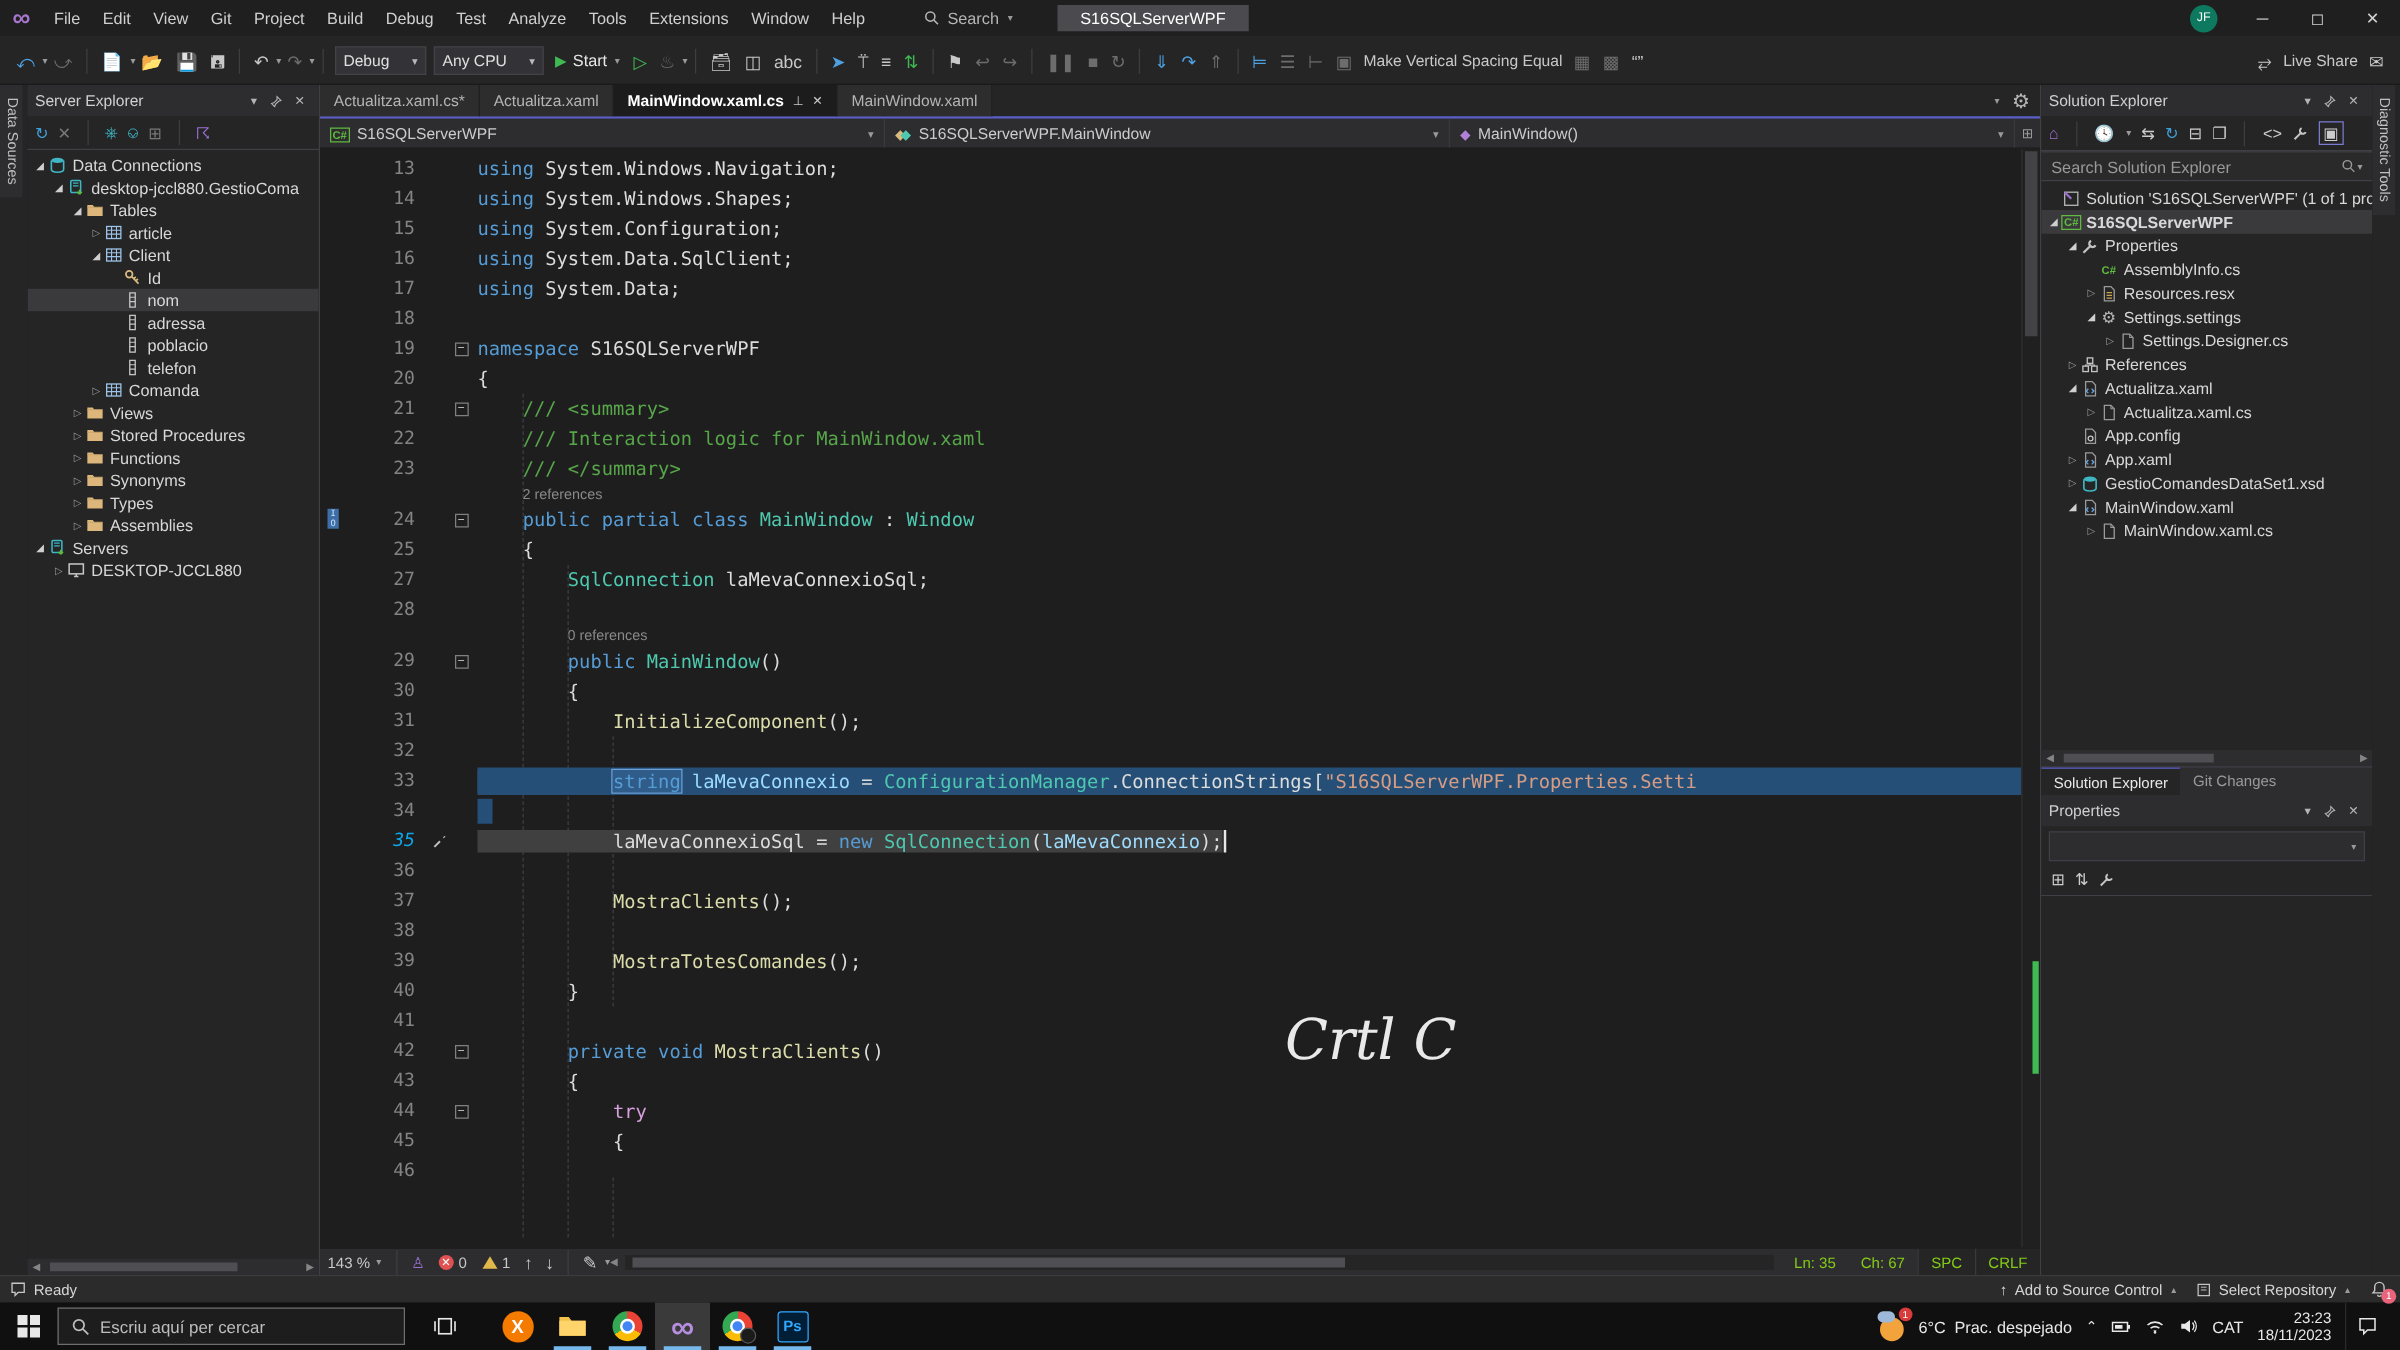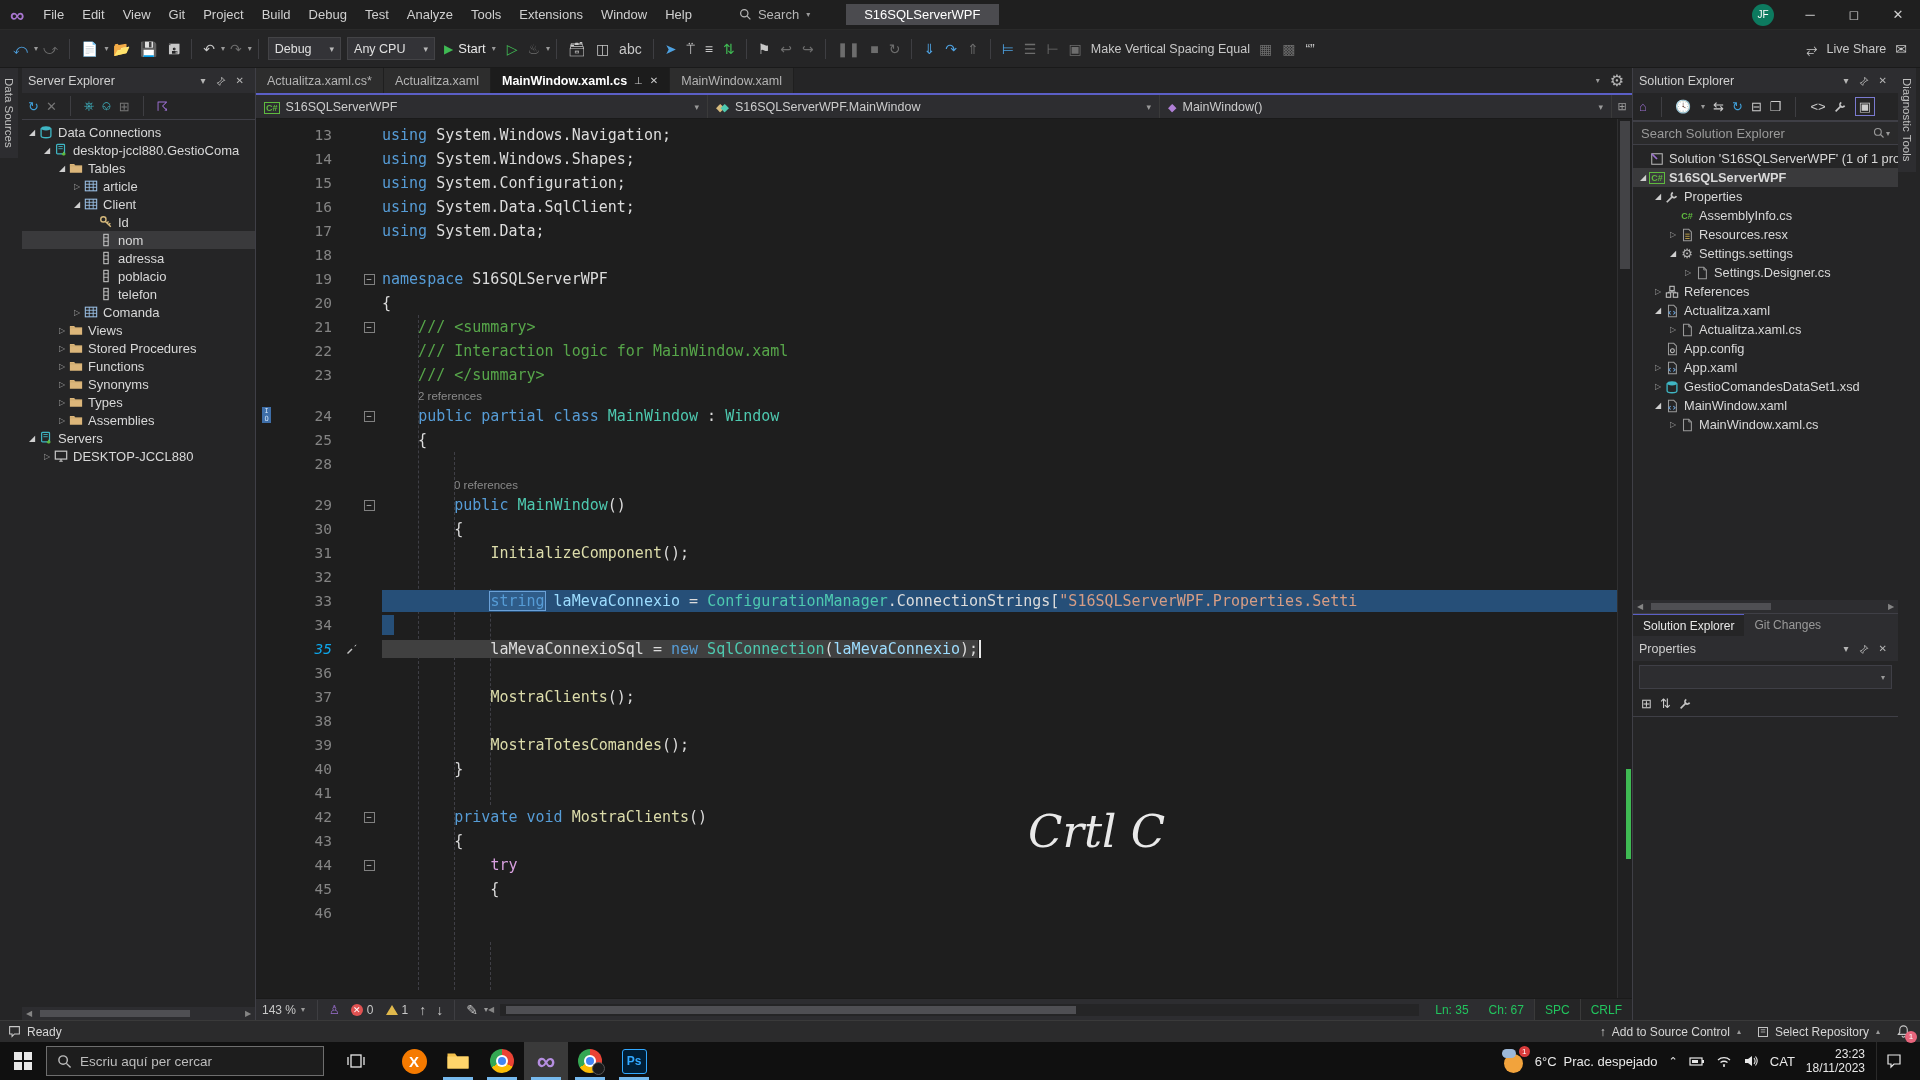--- a/index.html
+++ b/index.html
@@ -101,21 +101,21 @@
   .vscroll { position:absolute; right:0; top:0; bottom:0; width:15px; background:#202021; border-left:1px solid #303031;}
   .vthumb { position:absolute; left:2px; right:2px; top:2px; height:148px; background:#434346;}
   .vmark-green { position:absolute; right:1px; width:5px; background:#3fba53;}
 
   .ebottom { height:22px; background:#2d2d30; border-top:1px solid #1a1a1a; display:flex; align-items:center; font-size:12px; color:#c8c8c8; flex:none;}
   .ebitem { padding:0 6px; display:flex; align-items:center; gap:4px;}
   .errdot { width:12px; height:12px; border-radius:50%; background:#e05252; color:#fff; font-size:9px; display:flex; align-items:center; justify-content:center;}
   .warntri { width:0; height:0; border-left:6px solid transparent; border-right:6px solid transparent; border-bottom:10px solid #e0b84c;}
   .ehs { flex:1; height:12px; margin:0 6px; position:relative; background:#252526;}
   .ehthumb { position:absolute; left:6px; width:62%; top:2px; height:8px; background:#4f4f53;}
-  .stat-cell { padding:0 10px; font-size:12px; color:#22c55e;}
+  .stat-cell { padding:0 10px; font-size:12px; color:#84cc16;}
   .stat-cell.box { background:#252526; border-left:1px solid #3a3a3a; height:100%; display:flex; align-items:center;}
 
   
   .rightcol { width:266px; flex:none; background:#252526; border-left:1px solid #3f3f46; display:flex; flex-direction:column; font-size:13px;}
   .se-toolbar { height:28px; display:flex; align-items:center; gap:8px; padding:0 6px; border-bottom:1px solid #3f3f46;}
   .se-toolbar .sxt.boxed { border:1px solid #7a7ad0; padding:1px 3px;}
   .sol-search { height:24px; margin:0; border-top:1px solid #3f3f46; border-bottom:1px solid #3f3f46; display:flex; align-items:center; padding:0 8px; color:#9a9a9a; background:#2a2a2b;}
   .sol-search .sp { flex:1;}
   .soltree { height:296px; overflow:hidden; padding-top:4px;}
   .soltree .trow { height:19px; font-size:12.8px;}
@@ -551,20 +551,21 @@
             <div class="crow"><span class="bp"></span><span class="ln">17</span><span class="glyph"></span><span class="foldm"></span><span class="ccontent"><span class="tk-kw">using</span><span class="tk-txt"> System.Data;</span></span></div>
             <div class="crow"><span class="bp"></span><span class="ln">18</span><span class="glyph"></span><span class="foldm"></span><span class="ccontent"></span></div>
             <div class="crow"><span class="bp"></span><span class="ln">19</span><span class="glyph"></span><span class="foldm"><span class="foldbox">−</span></span><span class="ccontent"><span class="tk-kw">namespace</span><span class="tk-txt"> S16SQLServerWPF</span></span></div>
             <div class="crow"><span class="bp"></span><span class="ln">20</span><span class="glyph"></span><span class="foldm"></span><span class="ccontent"><span class="tk-txt">{</span></span></div>
             <div class="crow"><span class="bp"></span><span class="ln">21</span><span class="glyph"></span><span class="foldm"><span class="foldbox">−</span></span><span class="ccontent"><span class="tk-cmt">    /// &lt;summary&gt;</span></span></div>
             <div class="crow"><span class="bp"></span><span class="ln">22</span><span class="glyph"></span><span class="foldm"></span><span class="ccontent"><span class="tk-cmt">    /// Interaction logic for MainWindow.xaml</span></span></div>
             <div class="crow"><span class="bp"></span><span class="ln">23</span><span class="glyph"></span><span class="foldm"></span><span class="ccontent"><span class="tk-cmt">    /// &lt;/summary&gt;</span></span></div>
             <div class="clens" style="padding-left: 162px;">2 references</div>
             <div class="crow"><span class="bp"><span style="position:absolute;left:6px;top:3px;width:9px;height:16px;background:#3e6ea8;color:#cfe3f7;font-size:7px;line-height:8px;text-align:center;">I<br>O</span></span><span class="ln">24</span><span class="glyph"></span><span class="foldm"><span class="foldbox">−</span></span><span class="ccontent"><span class="tk-txt">    </span><span class="tk-kw">public partial class</span><span class="tk-txt"> </span><span class="tk-type">MainWindow</span><span class="tk-txt"> : </span><span class="tk-type">Window</span></span></div>
             <div class="crow"><span class="bp"></span><span class="ln">25</span><span class="glyph"></span><span class="foldm"></span><span class="ccontent"><span class="tk-txt">    {</span></span></div>
+            <div class="crow"><span class="bp"></span><span class="ln">27</span><span class="glyph"></span><span class="foldm"></span><span class="ccontent"><span class="tk-txt">        </span><span class="tk-type">SqlConnection</span><span class="tk-txt"> laMevaConnexioSql;</span></span></div>
             <div class="crow"><span class="bp"></span><span class="ln">28</span><span class="glyph"></span><span class="foldm"></span><span class="ccontent"></span></div>
             <div class="clens" style="padding-left: 198px;">0 references</div>
             <div class="crow"><span class="bp"></span><span class="ln">29</span><span class="glyph"></span><span class="foldm"><span class="foldbox">−</span></span><span class="ccontent"><span class="tk-txt">        </span><span class="tk-kw">public</span><span class="tk-txt"> </span><span class="tk-type">MainWindow</span><span class="tk-txt">()</span></span></div>
             <div class="crow"><span class="bp"></span><span class="ln">30</span><span class="glyph"></span><span class="foldm"></span><span class="ccontent"><span class="tk-txt">        {</span></span></div>
             <div class="crow"><span class="bp"></span><span class="ln">31</span><span class="glyph"></span><span class="foldm"></span><span class="ccontent"><span class="tk-txt">            </span><span class="tk-method">InitializeComponent</span><span class="tk-txt">();</span></span></div>
             <div class="crow"><span class="bp"></span><span class="ln">32</span><span class="glyph"></span><span class="foldm"></span><span class="ccontent"></span></div>
             <div class="crow selfull"><span class="bp"></span><span class="ln">33</span><span class="glyph"></span><span class="foldm"></span><div class="band"></div><span class="ccontent"><span class="tk-txt">            </span><span class="tk-kwbox">string</span><span class="tk-txt"> </span><span class="tk-var">laMevaConnexio</span><span class="tk-txt"> = </span><span class="tk-type">ConfigurationManager</span><span class="tk-txt">.ConnectionStrings[</span><span class="tk-str">"S16SQLServerWPF.Properties.Setti</span></span></div>
             <div class="crow"><span class="bp"></span><span class="ln">34</span><span class="glyph"></span><span class="foldm"></span><div class="selchip"></div><span class="ccontent"></span></div>
             <div class="crow seltext"><span class="bp"></span><span class="ln cur">35</span><span class="glyph"><svg width="12" height="12" viewBox="0 0 16 16">
                   <path d="M2 14l6-6" stroke="#c5c5c5" stroke-width="2"></path>

